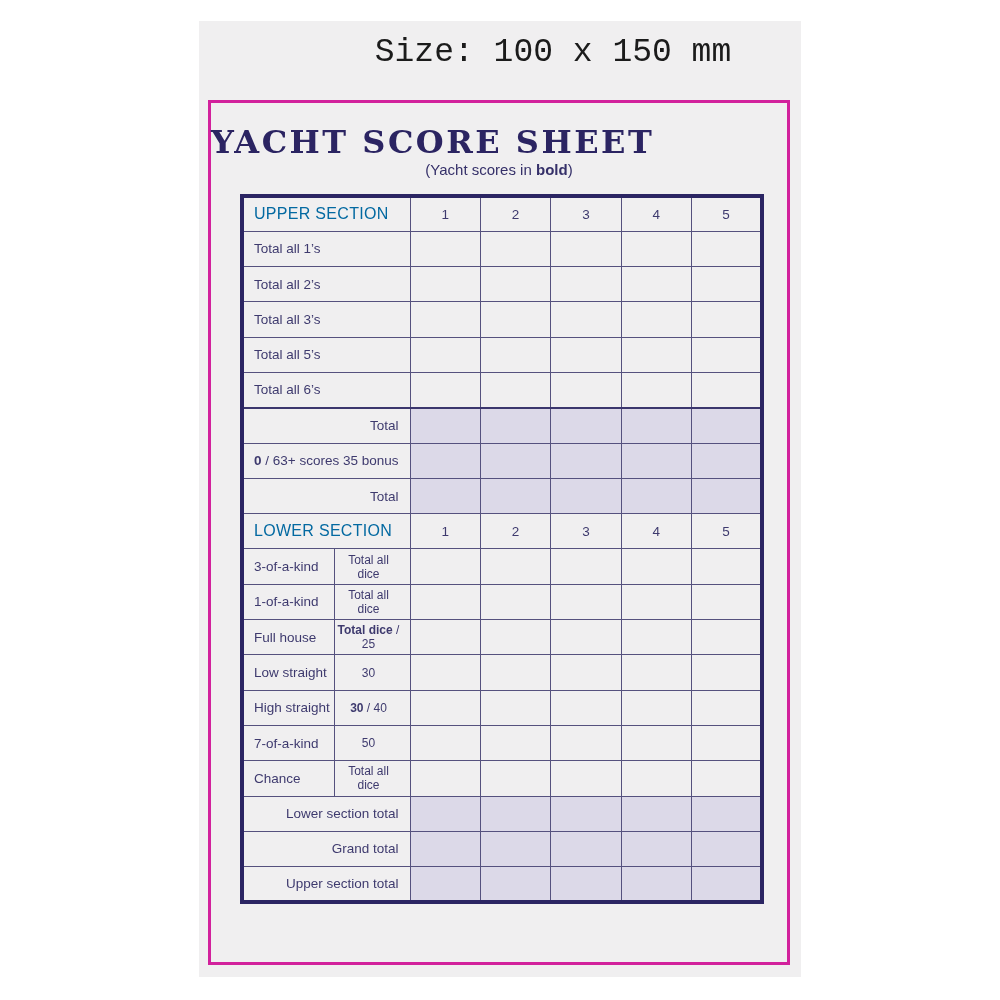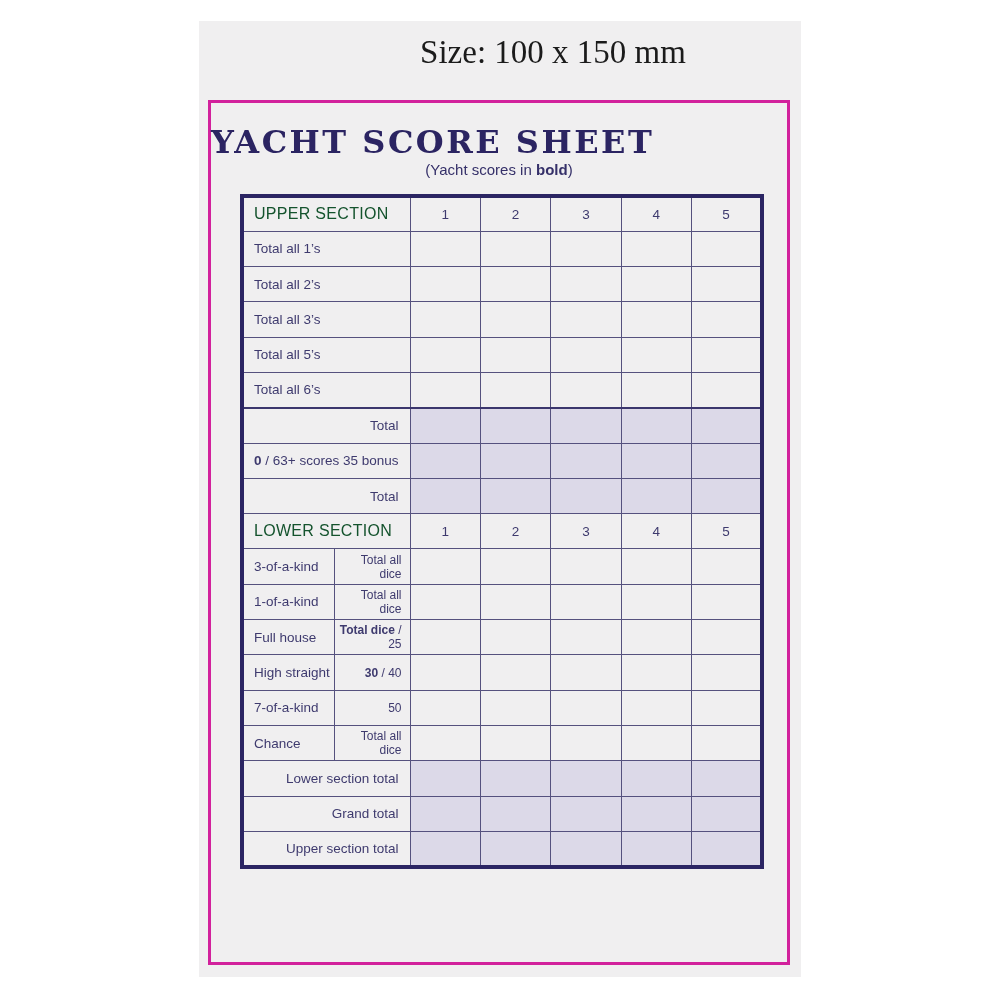--- a/index.html
+++ b/index.html
@@ -1,33 +1,33 @@
 <!DOCTYPE html>
 <html><head>
 <meta charset="utf-8">
 <style>
   html,body{margin:0;padding:0;background:#ffffff;width:1000px;height:1000px;position:relative;}
   .panel{position:absolute;left:199px;top:21px;width:602px;height:956px;background:#f0eff0;}
   .size-label{position:absolute;left:199px;top:34px;width:708px;text-align:center;
-    font-family:Liberation Serif, serif;font-size:33px;color:#1b1b1b;}
+    font-family:Liberation Mono, monospace;font-size:33px;color:#1b1b1b;}
   .frame{position:absolute;left:208px;top:100px;width:582px;height:865px;
     border:3px solid #d2219c;box-sizing:border-box;}
   .title{text-align:left;margin-top:20px;font-family:"DejaVu Serif",serif;font-weight:bold;
     font-size:32px;color:#2b2462;letter-spacing:2.5px;}
   .subtitle{text-align:center;margin-top:0;font-family:"Liberation Sans",sans-serif;
     font-size:15px;color:#353069;}
   table.score{position:absolute;left:240px;top:194px;border-collapse:collapse;table-layout:fixed;
     width:520px;border:4px solid #2b2563;background:#f0eff0;
     font-family:"Liberation Sans",sans-serif;}
   table.score td{border:1.6px solid #55517e;overflow:hidden;}
   table.score tr{height:35.3px;}
-  .sec{font-size:16px;padding-left:10px;color:#14532d;letter-spacing:0.3px;}
+  .sec{font-size:16px;padding-left:10px;color:#0369a1;letter-spacing:0.3px;}
   .lbl{font-size:13.5px;padding-left:10px;color:#3e3a6e;}
   .right{text-align:right;padding-right:11px;padding-left:4px;}
-  .hint{font-size:12px;text-align:right;padding-right:8px;color:#3e3a6e;}
+  .hint{font-size:12px;text-align:center;padding-right:8px;color:#3e3a6e;}
   .num{text-align:center;font-size:13.5px;color:#3e3a6e;}
   .shade{background:#dcd9e8;}
   .sep{border-top:2.5px solid #3b366d !important;}
   b{font-weight:700;}
 </style>
 </head>
 <body>
 
 <div class="panel"></div>
 
@@ -157,20 +157,29 @@
   <tr>
     <td class="lbl">Full house</td>
     <td class="hint"><b>Total dice</b><span> / 25</span></td>
     <td></td>
         <td></td>
         <td></td>
         <td></td>
         <td></td>
   </tr>
   <tr>
+    <td class="lbl">Low straight</td>
+    <td class="hint"><b></b><span>30</span></td>
+    <td></td>
+        <td></td>
+        <td></td>
+        <td></td>
+        <td></td>
+  </tr>
+  <tr>
     <td class="lbl">High straight</td>
     <td class="hint"><b>30</b><span> / 40</span></td>
     <td></td>
         <td></td>
         <td></td>
         <td></td>
         <td></td>
   </tr>
   <tr>
     <td class="lbl">7-of-a-kind</td>

